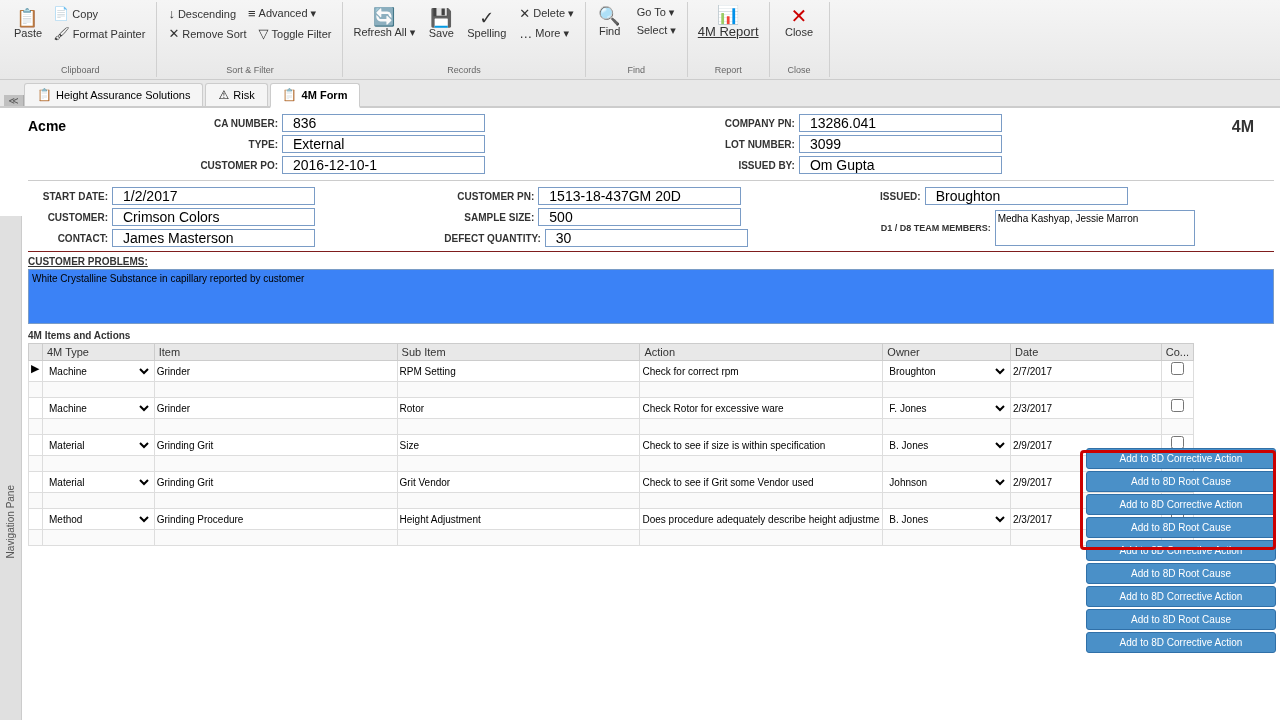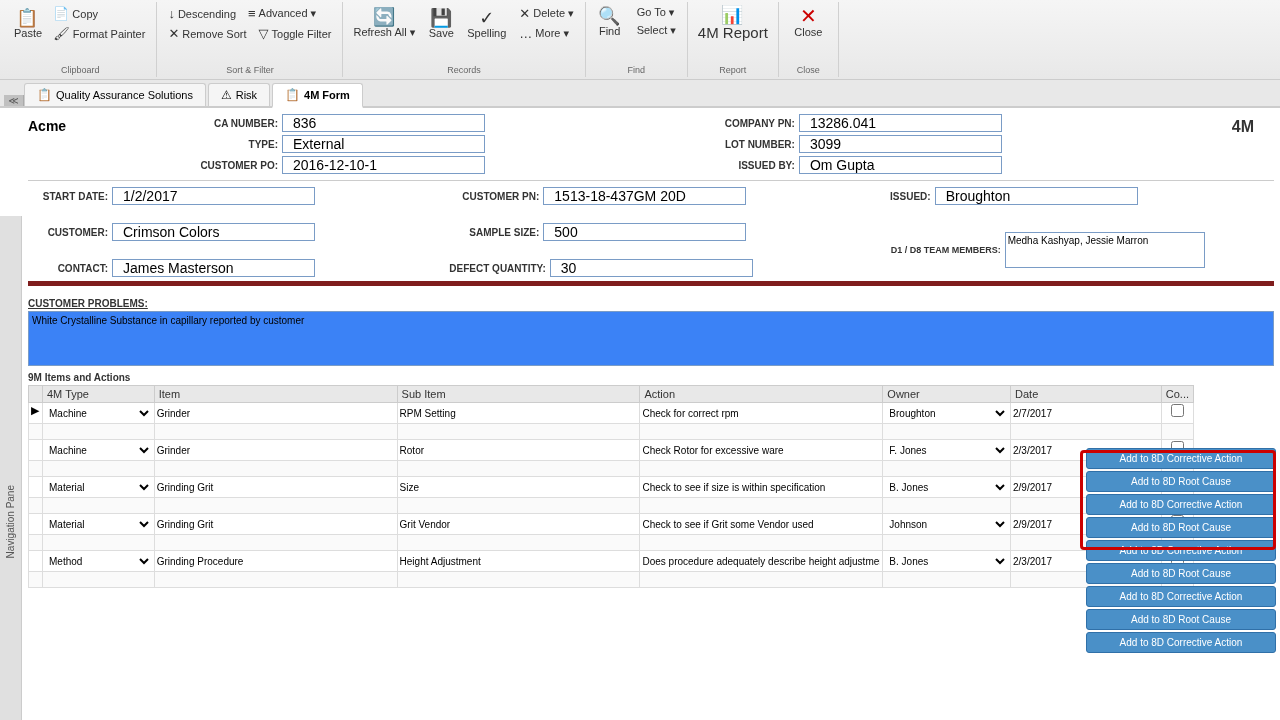--- a/index.html
+++ b/index.html
@@ -368,39 +368,39 @@
           <span>Select ▾</span>
         </div>
       </div>
     </div>
     <span class="toolbar-group-label">Find</span>
   </div>
 
   <div class="toolbar-group" style="min-width:70px;">
     <div class="toolbar-btn">
       <span class="icon">📊</span>
-      <span style="font-size:15px;text-align:left;">4M Report</span>
+      <span style="font-size:13px;text-align:left;text-decoration:underline;">4M Report</span>
     </div>
     <span class="toolbar-group-label">Report</span>
   </div>
 
   <div class="toolbar-group" style="min-width:60px;">
     <div class="toolbar-btn">
       <span class="icon" style="color:#cc0000;font-size:20px;">✕</span>
       <span>Close</span>
     </div>
     <span class="toolbar-group-label">Close</span>
   </div>
 </div>
 
 <div class="tabs-bar">
   <div class="sidebar-toggle">≪</div>
   <div id="tab-0" class="tab">
     <span class="tab-icon">📋</span>
-    <span>Quality Assurance Solutions</span>
+    <span>Height Assurance Solutions</span>
   </div>
   <div id="tab-1" class="tab">
     <span class="tab-icon">⚠</span>
     <span>Risk</span>
   </div>
   <div id="tab-2" class="tab active">
     <span class="tab-icon">📋</span>
     <span>4M Form</span>
   </div>
 </div>
@@ -438,21 +438,21 @@
       </div>
       <div class="field-row">
         <span class="field-label">ISSUED BY:</span>
         <input class="field-input wide" type="text" value="Om Gupta" style="">
       </div>
     </div>
     <div class="form-title">4M</div>
   </div>
 
   
-  <div style="display:grid; grid-template-columns: 1fr 1fr 1fr; gap:18px; margin-bottom:12px; padding-bottom:4px; border-bottom:5px solid #7f1d1d;">
+  <div style="display:grid; grid-template-columns: 1fr 1fr 1fr; gap:3px; margin-bottom:4px; padding-bottom:4px; border-bottom:1px solid #7f1d1d;">
     <div class="field-row">
       <span class="field-label" style="min-width:80px;">START DATE:</span>
       <input class="field-input" type="text" value="1/2/2017" style="">
     </div>
     <div class="field-row">
       <span class="field-label" style="min-width:90px;">CUSTOMER PN:</span>
       <input class="field-input wide" type="text" value="1513-18-437GM 20D" style="">
     </div>
     <div class="field-row">
       <span class="field-label" style="min-width:60px;">ISSUED:</span>
@@ -478,21 +478,21 @@
       <span class="field-label" style="min-width:90px;">DEFECT QUANTITY:</span>
       <input class="field-input wide" type="text" value="30" style="">
     </div>
   </div>
 
   
   <div class="section-title">CUSTOMER PROBLEMS:</div>
   <textarea class="problems-textarea" style="">White Crystalline Substance in capillary reported by customer</textarea>
 
   
-  <div class="table-section-title">9M Items and Actions</div>
+  <div class="table-section-title">4M Items and Actions</div>
 
   
   <div class="table-wrapper">
     <table class="fm-table">
       <thead>
         <tr>
           <th style="width:14px;"></th>
           <th>4M Type</th>
           <th>Item</th>
           <th>Sub Item</th>

